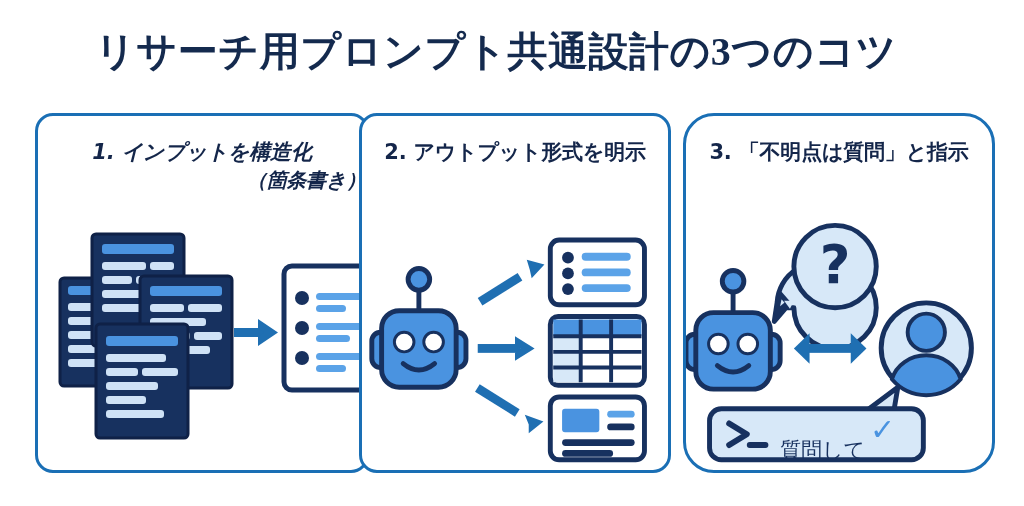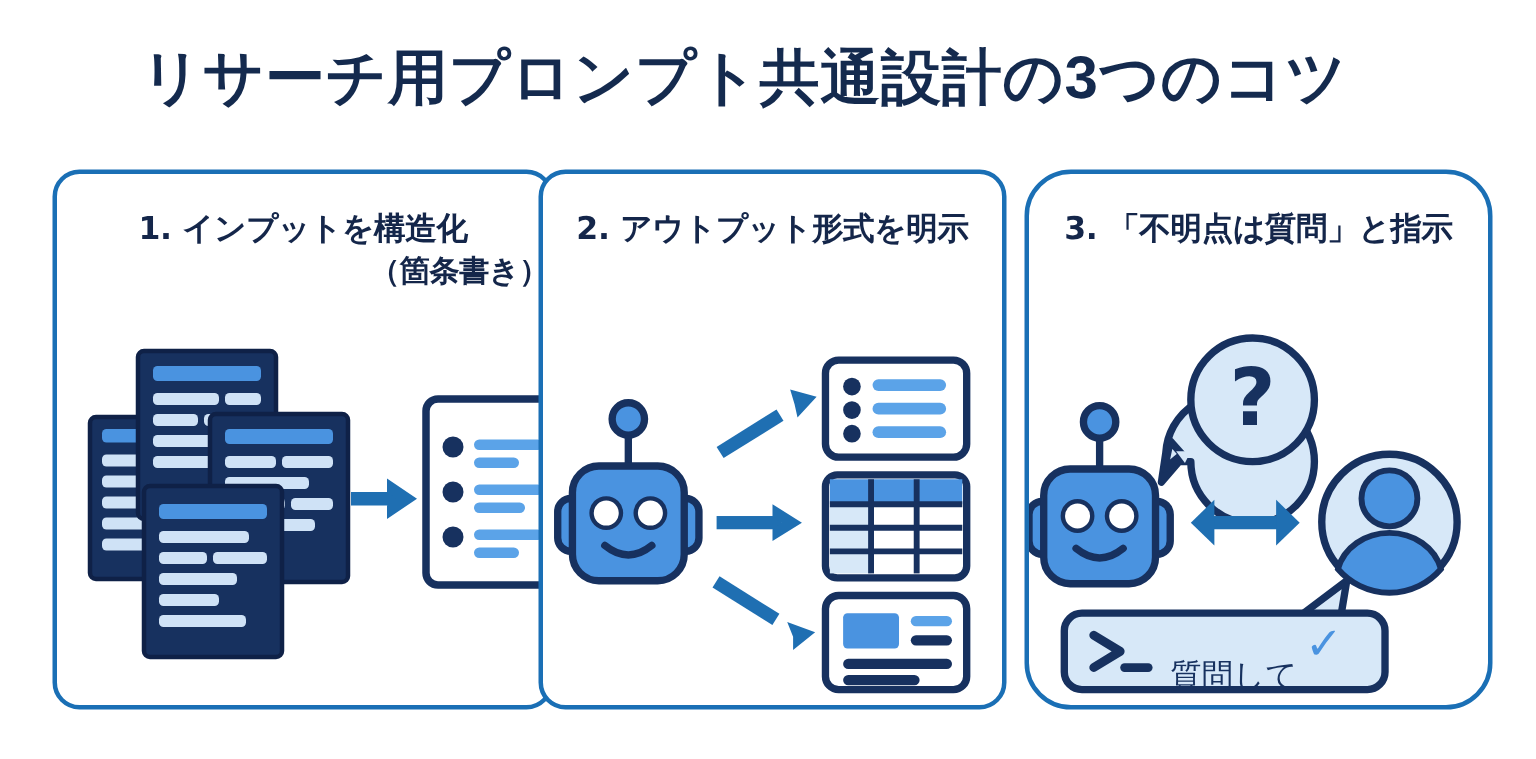--- a/index.html
+++ b/index.html
@@ -9,31 +9,31 @@
     font-family:"Liberation Sans","DejaVu Sans",sans-serif;
   }
   .page{position:relative;width:1024px;height:506px;background:#fff;}
 
   
   .title{
     position:absolute;left:0;top:24px;width:992px;
     text-align:center;
     font-size:40px;font-weight:700;letter-spacing:.5px;
     color:#142a4e;
-    font-family:Liberation Sans, sans-serif;
+    font-family:Liberation Serif, serif;
   }
 
   
   .cards{position:absolute;left:0;top:113px;width:1024px;height:362px;}
   .card{
     position:absolute;top:0;height:360px;
     border:3px solid #1a6fb5;border-radius:18px;
     background:#fff;box-sizing:border-box;
   }
-  #card1{left:35px;width:334px;}
+  #card1{left:35px;width:334px;font-style:italic;}
   #card2{left:359px;width:312px;}
   #card3{left:683px;width:312px;border-radius:31px;}
 
   .card-title{
     position:absolute;left:0;top:22px;width:100%;
     text-align:center;color:#14264a;
     font-size:21px;font-weight:700;line-height:1.38;
     font-family:"DejaVu Sans","Liberation Sans",sans-serif;
     letter-spacing:-.2px;
   }

